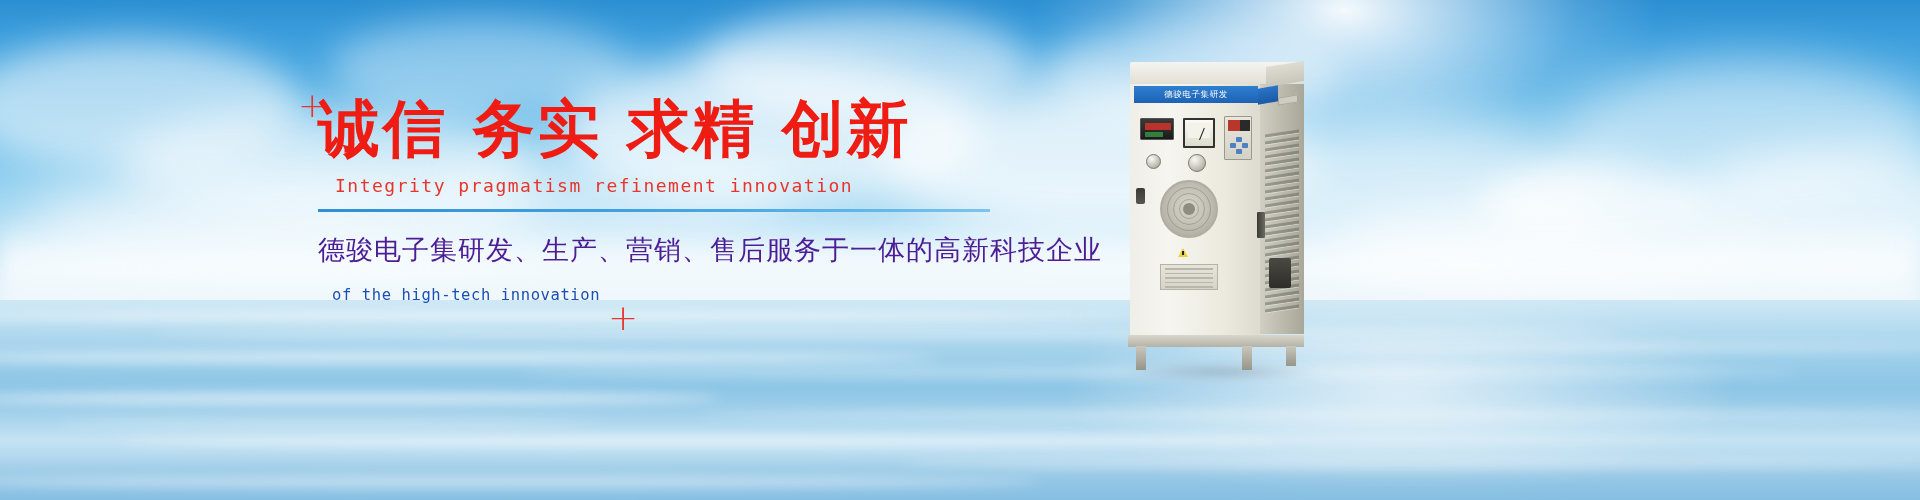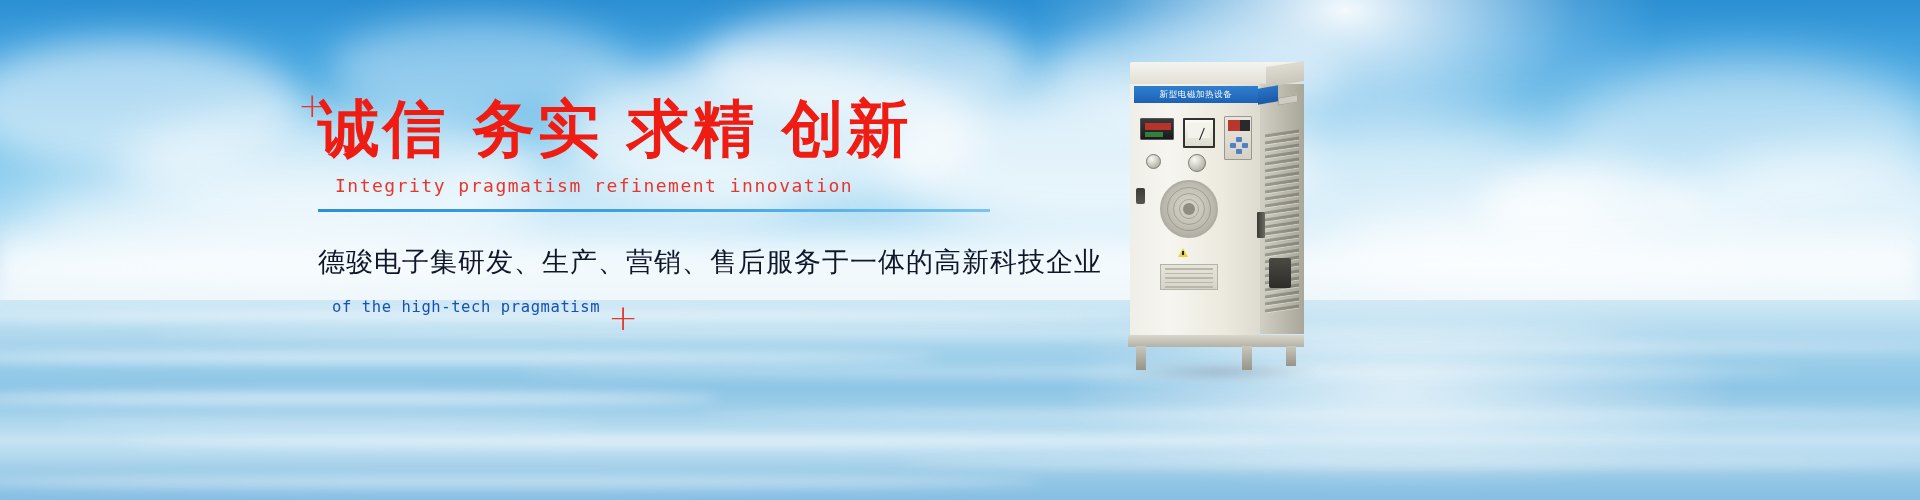--- a/index.html
+++ b/index.html
@@ -107,23 +107,23 @@
   .sub-en-red {
     margin-top:14px;
     font-family:"DejaVu Sans Mono", monospace;
     font-size:18px; color:#e8352b; letter-spacing:1.5px; white-space:nowrap;margin-left:17px;
   }
   .divider {
     margin-top:13px; width:672px; height:3px;
     background:linear-gradient(to right, #2f8fd6 0%, #47a7e2 60%, #7cc4ec 100%);
   }
   .tagline-cn {
-    margin-top:32px;
+    margin-top:20px;
     font-family:"DejaVu Serif", serif;
-    font-size:27px; color:#0f172a; letter-spacing:1px; white-space:nowrap;
+    font-size:27px; color:#4c1d95; letter-spacing:1px; white-space:nowrap;
   }
   .tagline-en {
     margin-top:13px;
     font-family:"DejaVu Sans Mono", monospace;
     font-size:15.5px; color:#1a4fb5; letter-spacing:.6px; line-height:1.85;
   }
   .tagline-en .l2 { display:block; padding-left:14px; }
 
   
   .plus { position:absolute; color:#e8352b; font-weight:300; line-height:1;
@@ -269,21 +269,21 @@
 
   <div class="plus plus-1">+</div>
   <div class="plus plus-2">+</div>
 
   <div class="copy">
     <div class="headline">诚信 务实 求精 创新</div>
     <div class="sub-en-red">Integrity  pragmatism  refinement  innovation</div>
     <div class="divider"></div>
     <div class="tagline-cn">德骏电子集研发、生产、营销、售后服务于一体的高新科技企业</div>
     <div class="tagline-en">
-      <span class="l2">of the high-tech pragmatism</span>
+      <span class="l2">of the high-tech innovation</span>
     </div>
   </div>
 
   <div class="machine">
     <div class="m-shadow"></div>
     <div class="m-side"></div>
     <div class="vents">
       <i></i>
         <i></i>
         <i></i>
@@ -311,21 +311,21 @@
         <i></i>
         <i></i>
     </div>
     <div class="m-body"></div>
     <div class="m-top"></div>
     <div class="m-top-r"></div>
     <div class="topvent"></div>
 
     <div class="m-label-side"></div>
     <div class="m-label">
-      <span>新型电磁加热设备</span>
+      <span>德骏电子集研发</span>
     </div>
 
     <div class="inst meter-dig">
       <div class="rd"></div>
         <div class="gn"></div>
     </div>
     <div class="inst meter-an">
       <div class="face"></div>
         <div class="needle"></div>
     </div>

